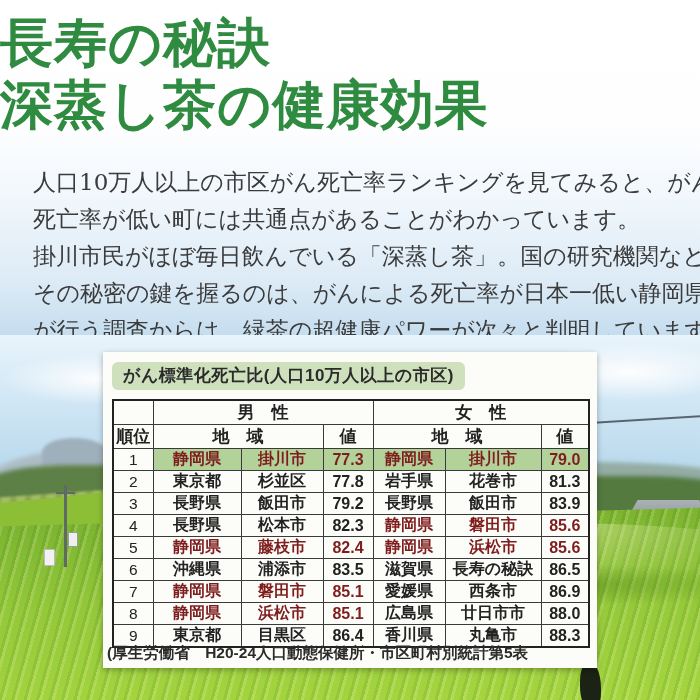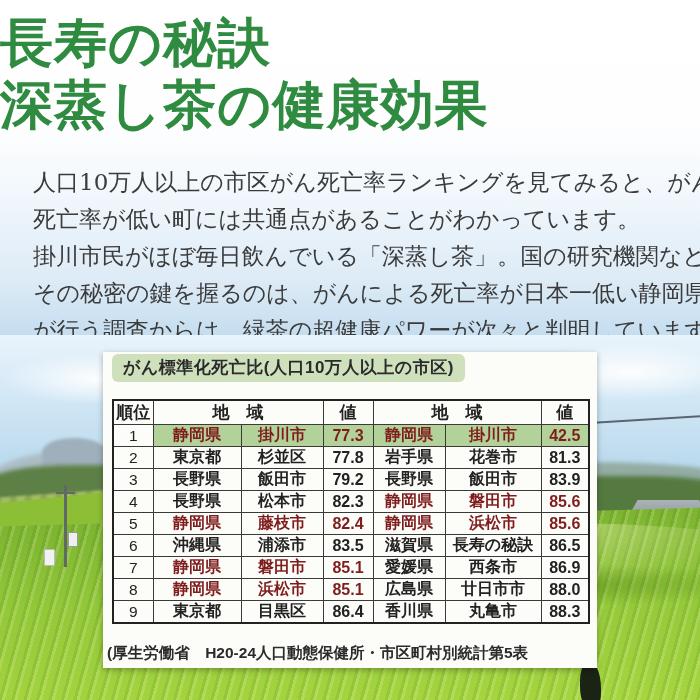--- a/index.html
+++ b/index.html
@@ -48,21 +48,21 @@
     background:radial-gradient(ellipse,rgba(40,90,0,.32),rgba(0,0,0,0) 70%);}
   .pole{position:absolute;left:64px;top:150px;width:3px;height:82px;background:#5f6a64;}
   .pole-arm{position:absolute;left:56px;top:157px;width:19px;height:2px;background:#5f6a64;}
   .pole-box{position:absolute;left:68px;top:197px;width:8px;height:13px;background:#efefef;border:1px solid #9a9a9a;}
   .sign{position:absolute;left:44px;top:214px;width:9px;height:15px;background:#f2f2f2;border:1px solid #bbb;}
   .silhouette{position:absolute;left:580px;top:326px;width:21px;height:48px;background:#1b2314;
     border-radius:45% 60% 35% 50%;}
   
   .panel{position:absolute;top:352px;left:103px;width:494px;height:316px;background:#fcfcf9;
     box-shadow:0 2px 6px rgba(0,0,0,.30);z-index:5;}
-  .badge{position:absolute;top:2px;left:9px;background:#cfe0bd;border-radius:6px;
+  .badge{position:absolute;top:10px;left:9px;background:#cfe0bd;border-radius:6px;
     padding:2px 11px 3px;font-size:17px;font-weight:bold;color:#2b2b2b;letter-spacing:.5px;white-space:nowrap;}
   table.rank-table{position:absolute;top:47px;left:9px;border-collapse:collapse;border:2px solid #222;
     table-layout:fixed;width:476px;}
   .rank-table th,.rank-table td{border:1px solid #3a3a3a;text-align:center;padding:0;overflow:hidden;
     font-family:"Liberation Sans",sans-serif;color:#222;white-space:nowrap;}
   .rank-table thead tr.gender-row th{height:20px;font-size:17px;font-weight:bold;}
   .rank-table thead tr.cols-row th{height:21px;font-size:17px;font-weight:bold;}
   .rank-table tbody td{height:19px;font-size:16px;font-weight:600;}
   .rank-table td.rank{font-weight:400;font-size:15.5px;}
   .rank-table td.green{color:#7f1d1d;}
@@ -117,37 +117,42 @@
       <colgroup>
         <col style="width:40px">
           <col style="width:88px">
           <col style="width:82px">
           <col style="width:50px">
         <col style="width:72px">
           <col style="width:96px">
           <col style="width:48px">
       </colgroup>
       <thead>
+        <tr class="gender-row">
+          <th class="blank"></th>
+          <th colspan="3">男　性</th>
+          <th colspan="3">女　性</th>
+        </tr>
         <tr class="cols-row">
           <th>順位</th>
           <th colspan="2">地　域</th>
           <th>値</th>
           <th colspan="2">地　域</th>
           <th>値</th>
         </tr>
       </thead>
       <tbody>
           <tr>
             <td class="rank">1</td>
             <td class="pref green hl">静岡県</td>
             <td class="city green hl">掛川市</td>
             <td class="val green hl">77.3</td>
             <td class="pref green hl">静岡県</td>
             <td class="city green hl">掛川市</td>
-            <td class="val green hl">42.5</td>
+            <td class="val green hl">79.0</td>
           </tr>
           <tr>
             <td class="rank">2</td>
             <td class="pref">東京都</td>
             <td class="city">杉並区</td>
             <td class="val">77.8</td>
             <td class="pref">岩手県</td>
             <td class="city">花巻市</td>
             <td class="val">81.3</td>
           </tr>

